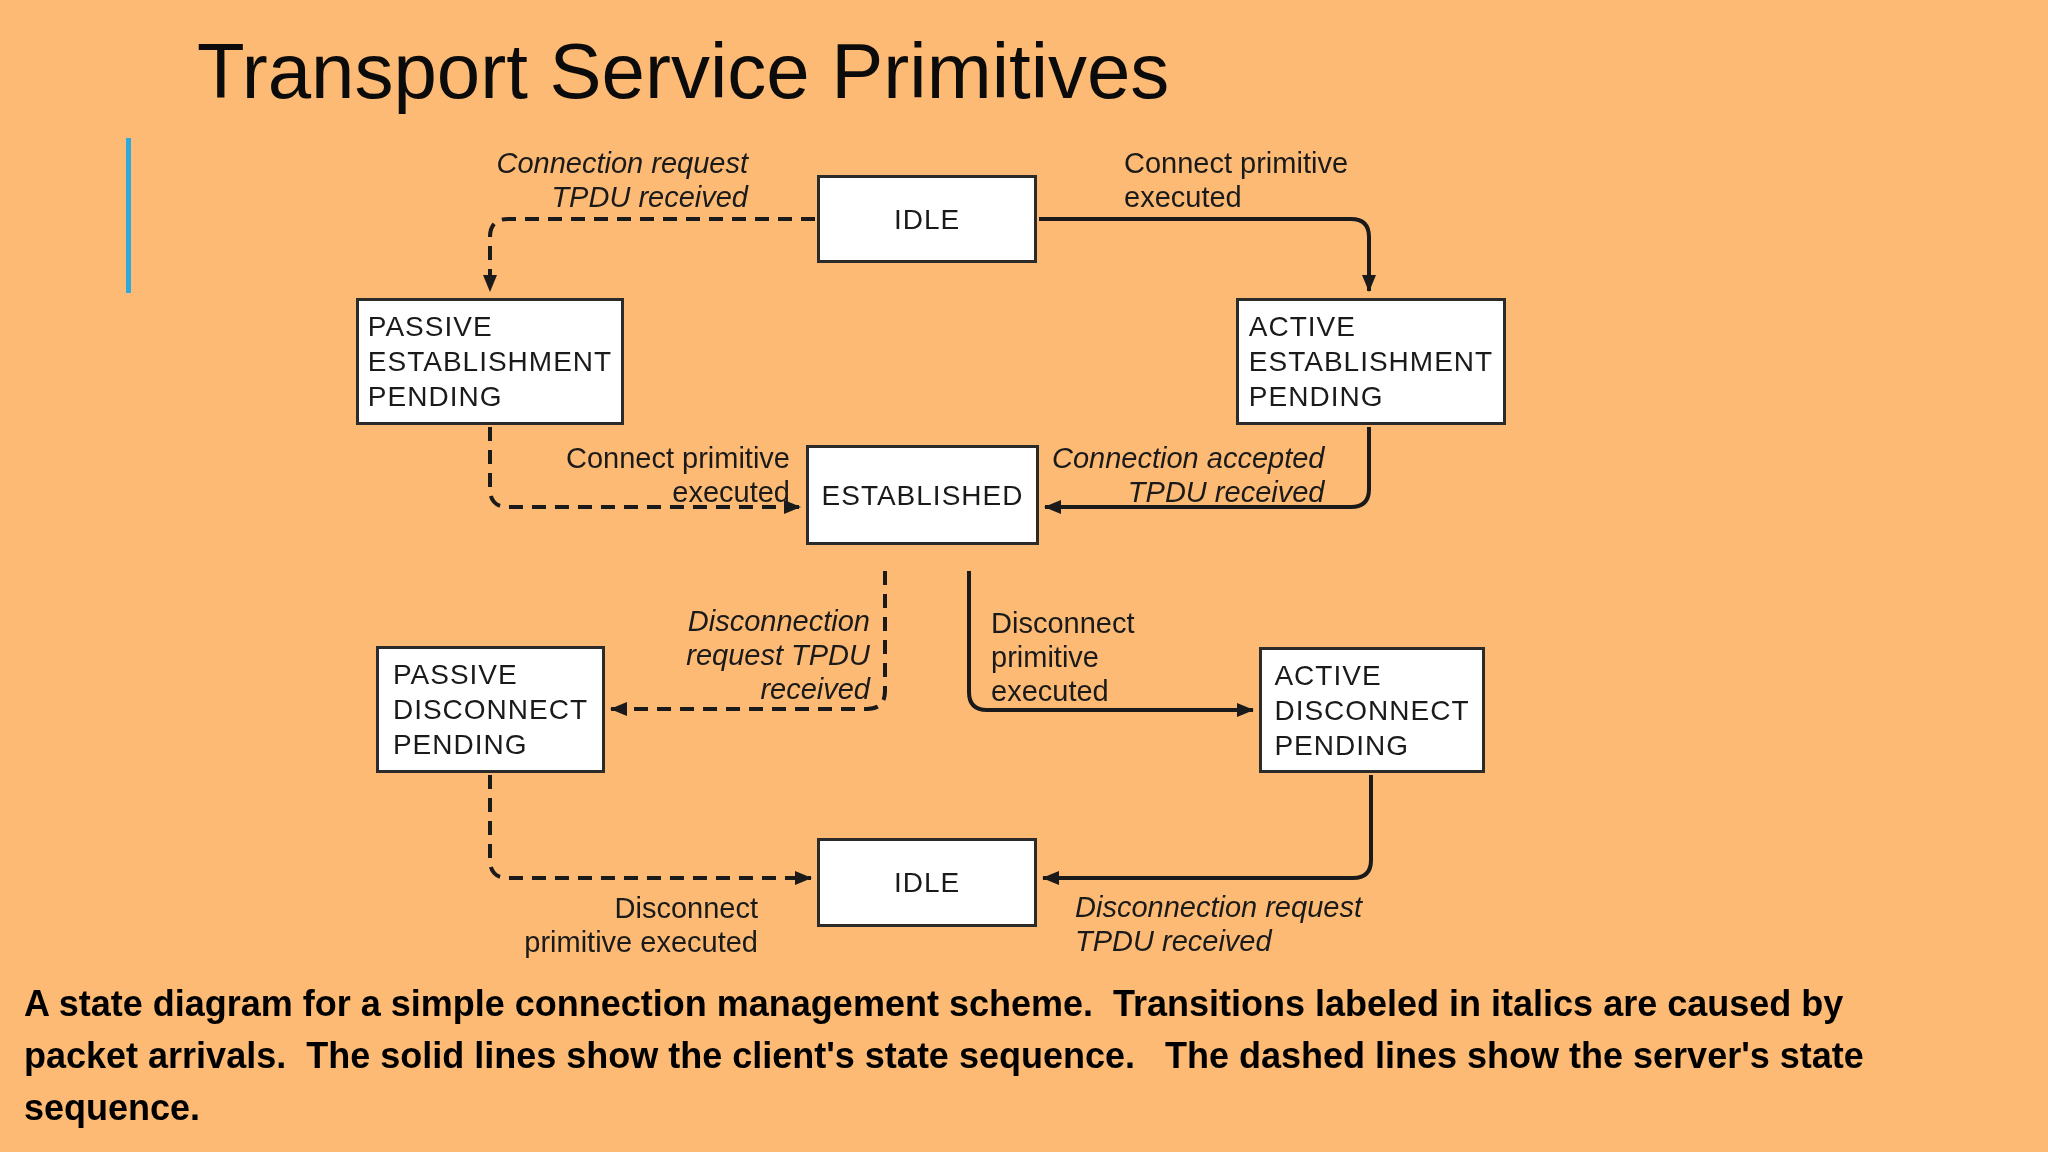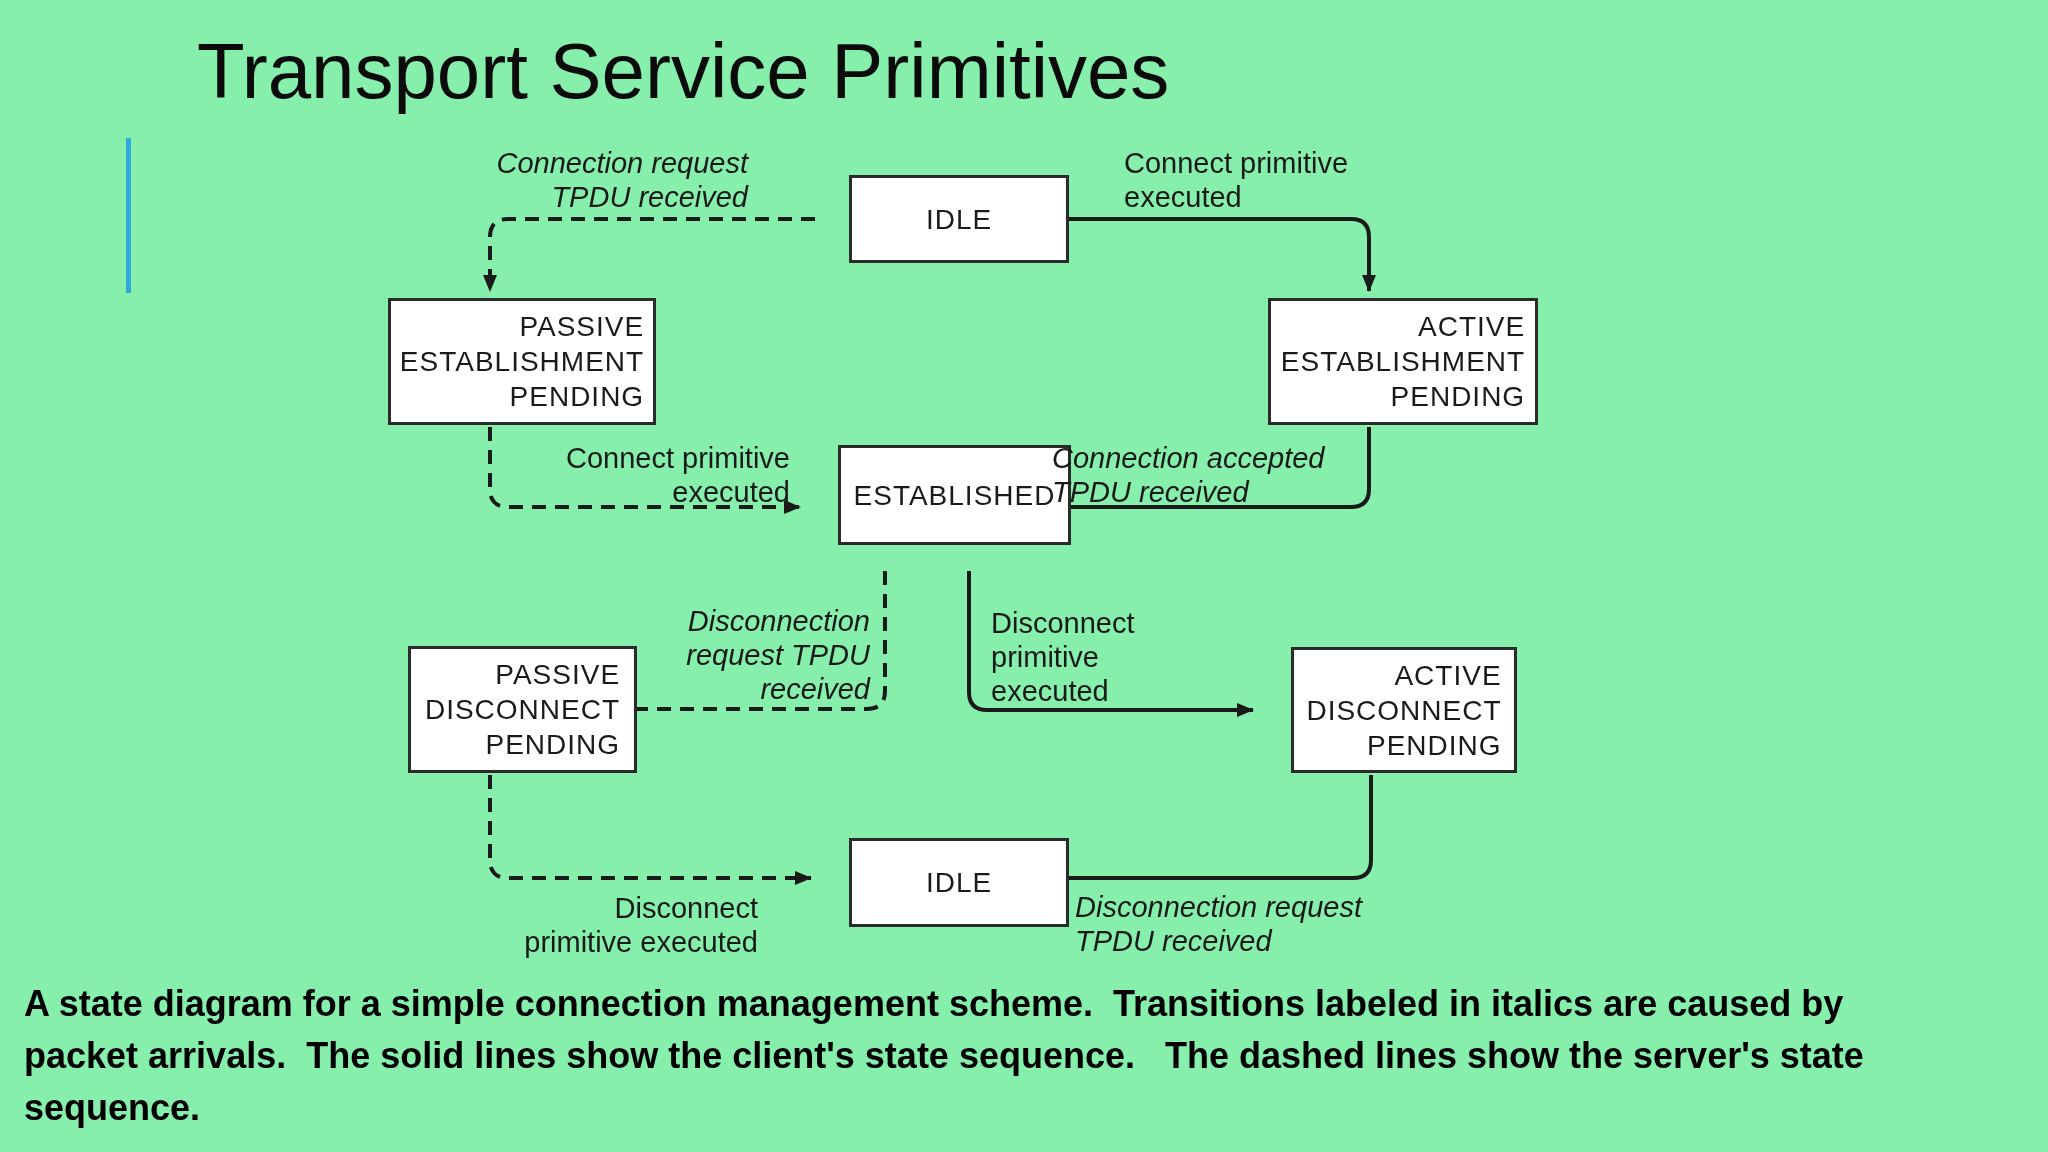--- a/index.html
+++ b/index.html
@@ -1,20 +1,20 @@
 <!DOCTYPE html>
 <html><head>
 <meta charset="utf-8">
 <style>
   html, body { margin: 0; padding: 0; background: #ffffff; }
   .slide {
     position: relative;
     width: 2048px;
     height: 1152px;
-    background: #86efac;
+    background: #fdba74;
     font-family: "Liberation Sans", sans-serif;
     color: #111111;
     overflow: hidden;
   }
   .slide-title {
     position: absolute;
     left: 197px;
     top: 26px;
     font-size: 78px;
     font-weight: 400;
@@ -36,27 +36,26 @@
     width: 2048px; height: 1152px;
   }
   .node {
     position: absolute;
     box-sizing: border-box;
     border: 3px solid #2b2b2b;
     background: #ffffff;
     display: flex;
     align-items: center;
     justify-content: center;
-    text-align: right;
+    text-align: left;
     white-space: pre-line;
     font-size: 28px;
     line-height: 35px;
     letter-spacing: 1px;
     color: #1a1a1a;
-    margin-left: 32px;
   }
   .edge-label {
     position: absolute;
     white-space: pre-line;
     font-size: 29px;
     line-height: 34px;
     color: #1a1a1a;
   }
   .edge-label.italic { font-style: italic; }
   .edge-label.align-right { text-align: right; }
@@ -130,21 +129,21 @@
 
   <div class="edge-label italic align-right" style="right:1300px; top:146px;">Connection request
 TPDU received</div>
 
   <div class="edge-label align-left" style="left:1124px; top:146px;">Connect primitive
 executed</div>
 
   <div class="edge-label align-right" style="right:1258px; top:441px;">Connect primitive
 executed</div>
 
-  <div class="edge-label italic align-left" style="left:1052px; top:441px;">Connection accepted
+  <div class="edge-label italic align-left" style="left:1052px; top:441px;text-align:right;">Connection accepted
 TPDU received</div>
 
   <div class="edge-label italic align-right" style="right:1178px; top:604px;margin-left:40px;">Disconnection
 request TPDU
 received</div>
 
   <div class="edge-label align-left" style="left:991px; top:606px;">Disconnect
 primitive
 executed</div>
 

